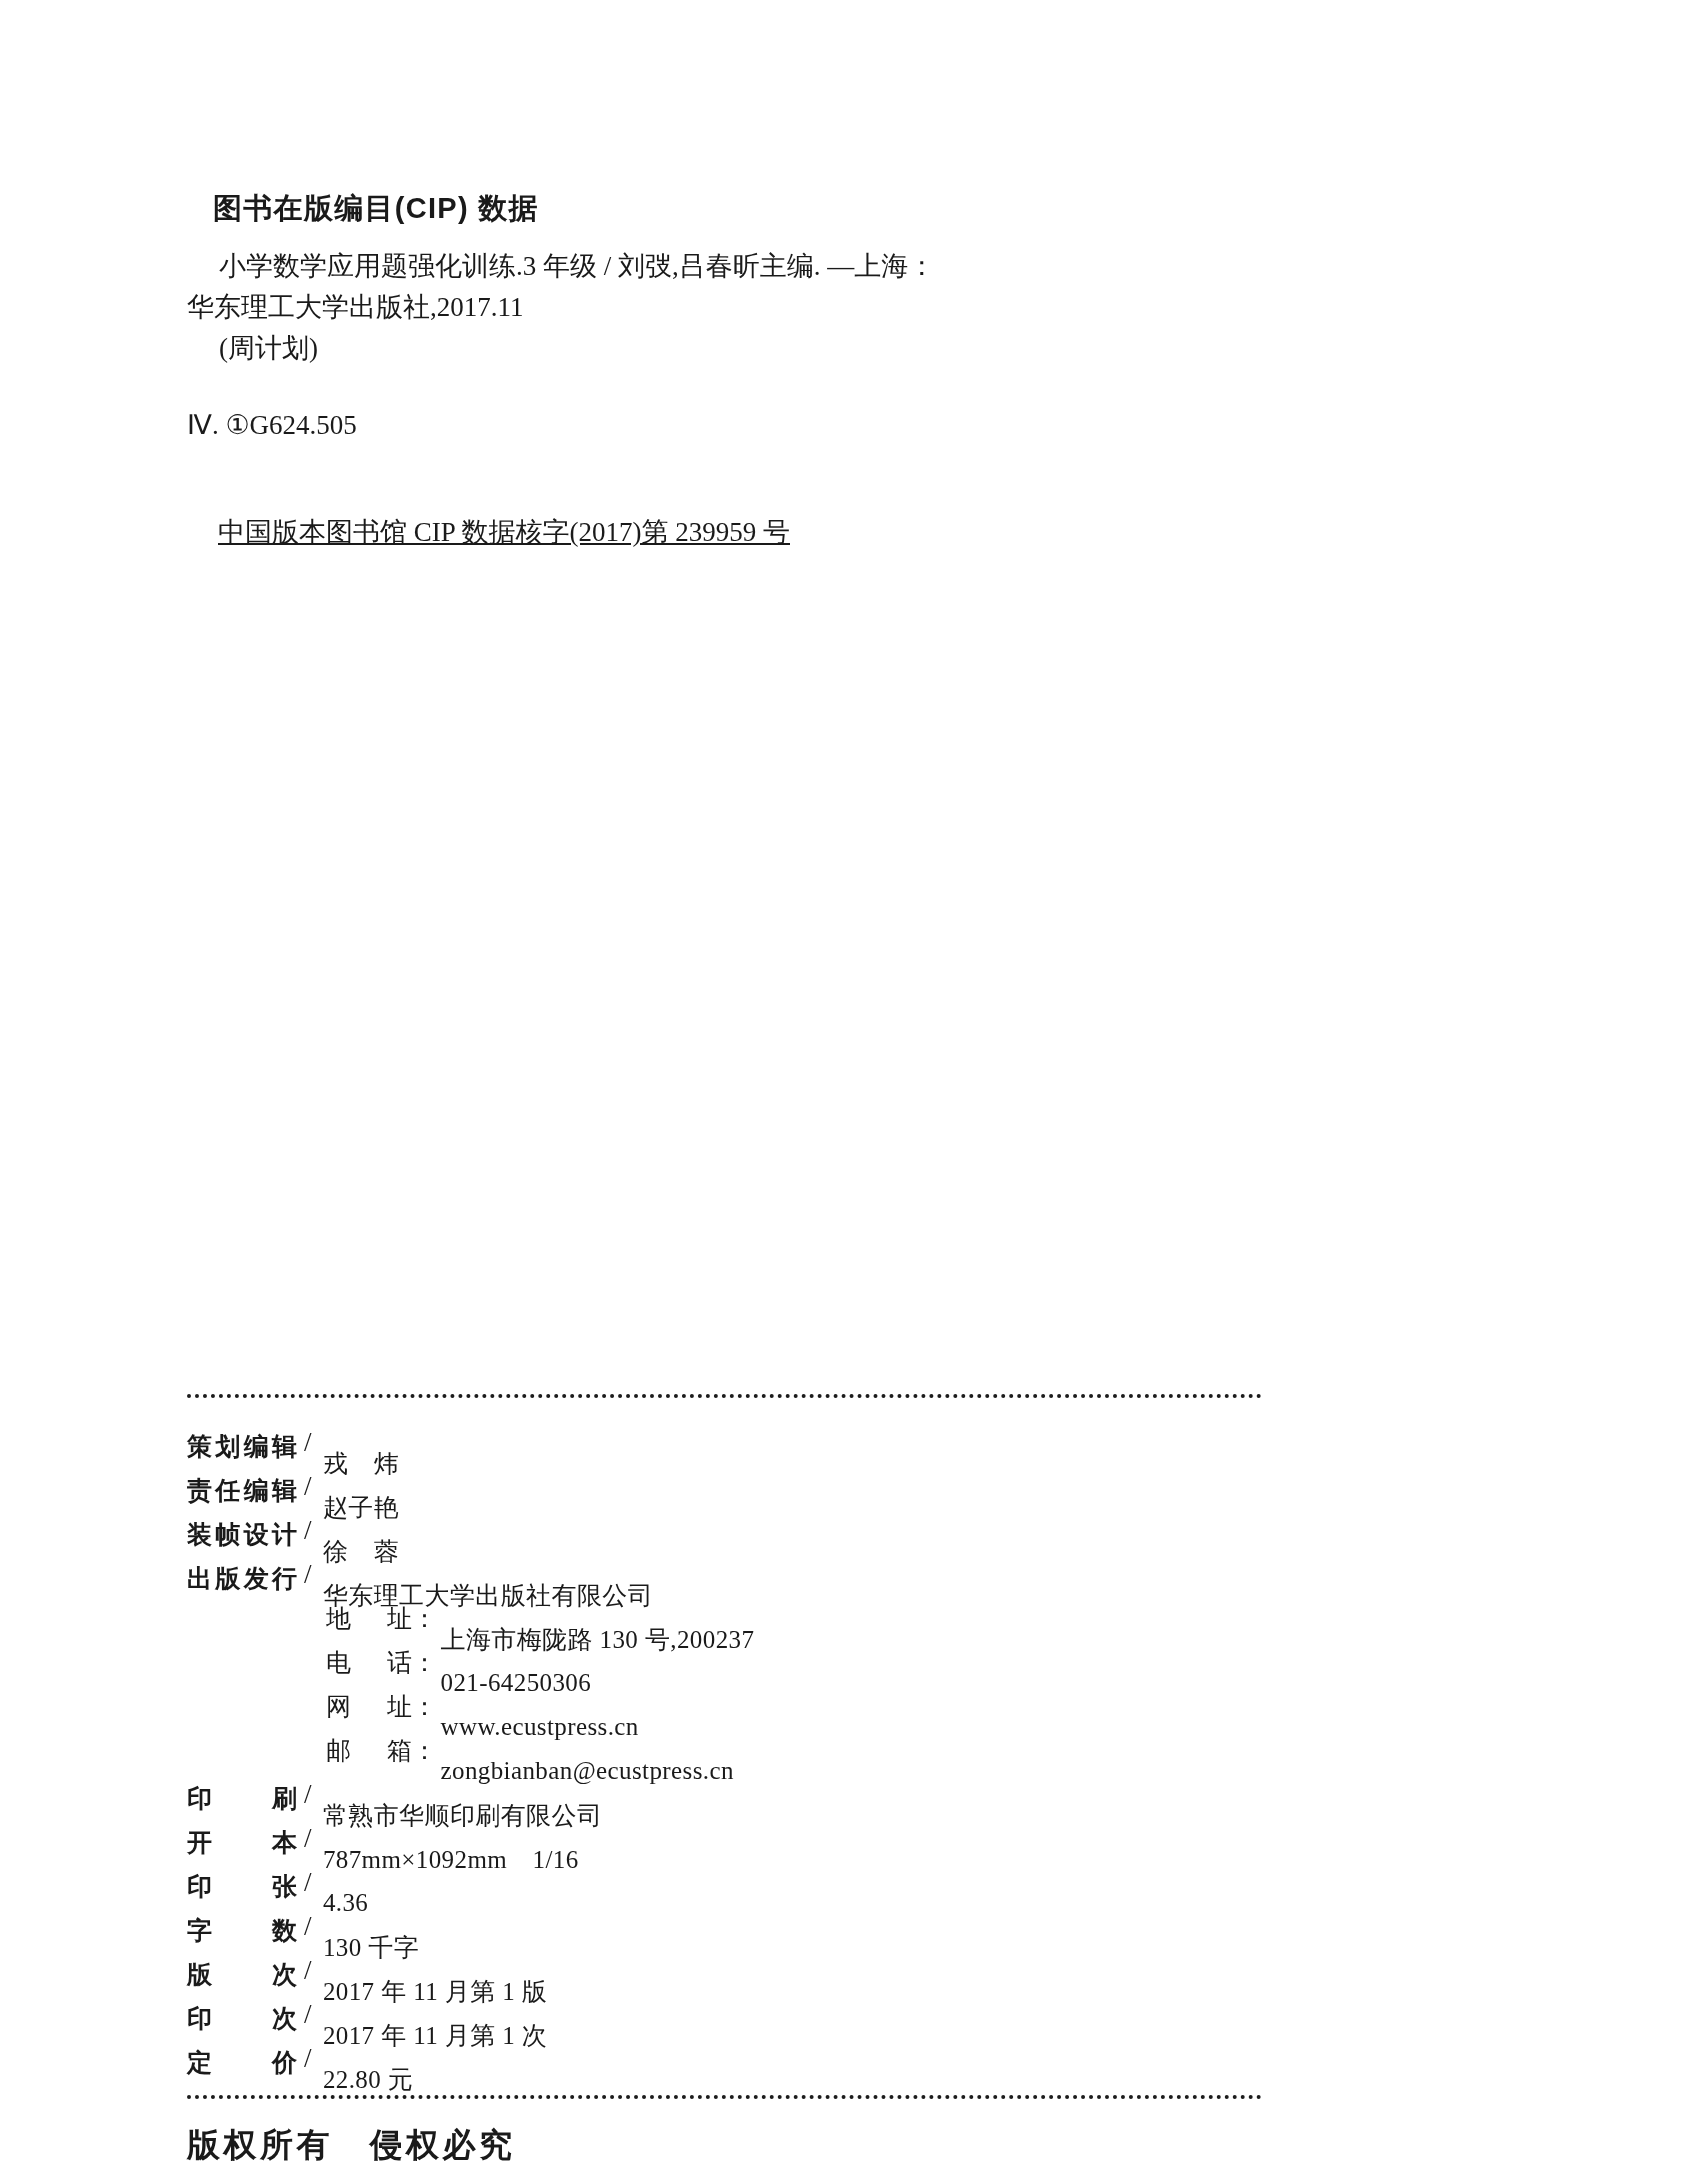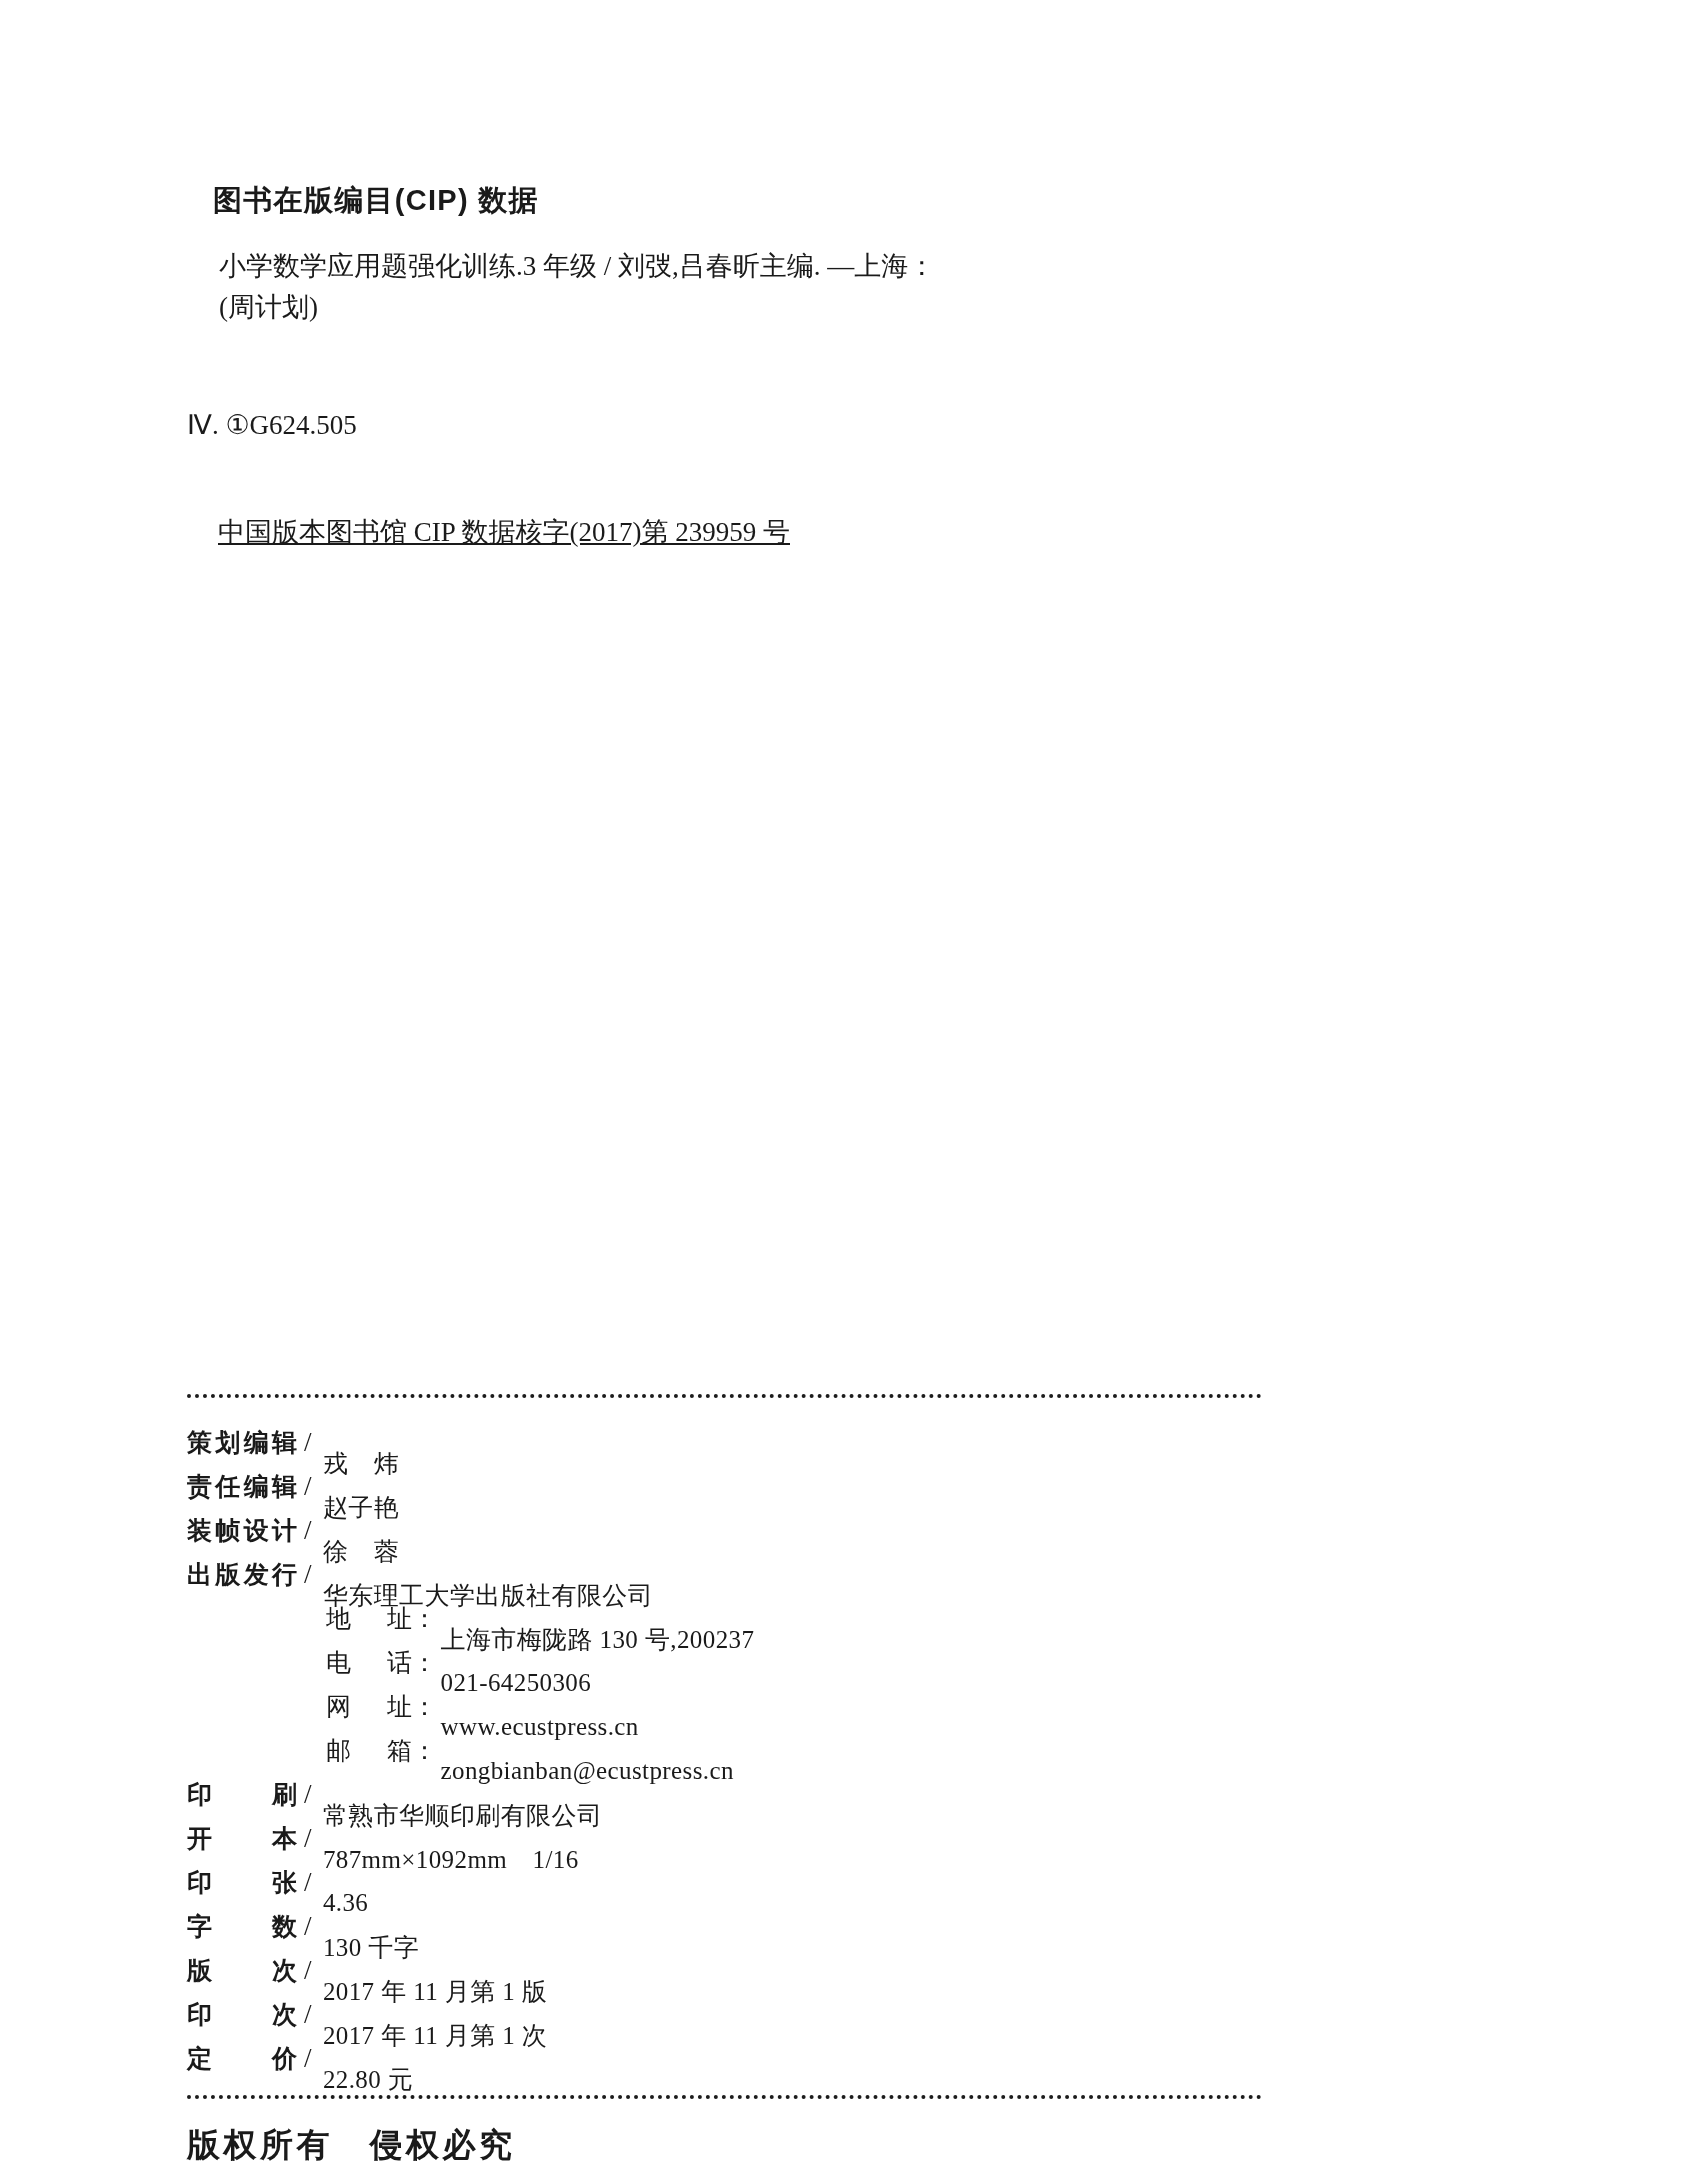--- a/index.html
+++ b/index.html
@@ -5,21 +5,21 @@
   html, body { margin: 0; padding: 0; }
   body {
     width: 1693px;
     height: 2393px;
     position: relative;
     background: #ffffff;
     overflow: hidden;
     color: #1a1a1a;
     font-family: "Liberation Serif", serif;
   }
-  .heiti { font-family: "Liberation Sans", sans-serif; font-weight: 700; }
+  .heiti { font-family: "Liberation Sans", sans-serif; font-weight: 700; margin-top: 8px; }
 
   
   #cip-header {
     position: absolute; left: 213px; top: 181px;
     font-size: 29px; letter-spacing: 1.3px; white-space: nowrap;
   }
   #cip-body {
     position: absolute; left: 187px; top: 238px;
     width: 1266px; font-size: 27px; line-height: 41px; white-space: nowrap; margin-top: 8px;
   }
@@ -65,20 +65,21 @@
     white-space: nowrap;
   }
 </style>
 </head>
 <body>
 
 <div id="cip-header" class="heiti">图书在版编目(CIP) 数据</div>
 
 <div id="cip-body">
     <div class="cip-line indent">小学数学应用题强化训练.3 年级 / 刘弢,吕春昕主编. —上海：</div>
+    <div class="cip-line">华东理工大学出版社,2017.11</div>
     <div class="cip-line indent">(周计划)</div>
   </div>
 
 <div id="cip-class">
     <div class="cip-line">Ⅳ. ①G624.505</div>
   </div>
 
 <div id="cip-reg">中国版本图书馆 CIP 数据核字(2017)第 239959 号</div>
 
 <div id="rule-top" class="dotted-rule"></div>

